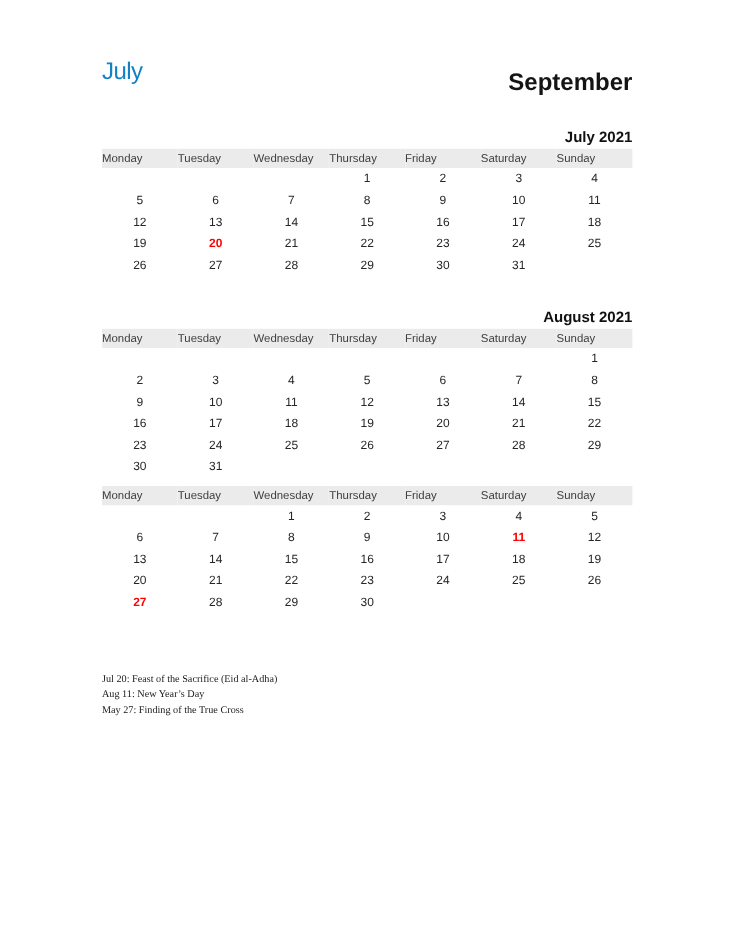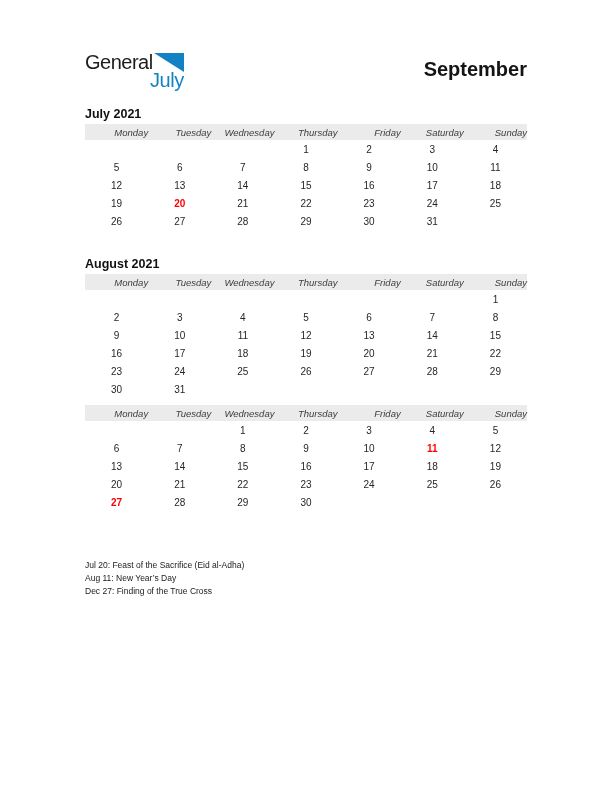--- a/index.html
+++ b/index.html
@@ -55,71 +55,64 @@
     font-weight: bold;
     color: #141414;
     margin: 7px 0 0 0;
     line-height: 1;
   }
   .month { height: 150px; }
   .month-title {
     font-size: 12.5px;
     font-weight: bold;
     color: #111111;
-    text-align: left;
+    text-align: right;
     margin: 0;
     line-height: 19px;
   }
   table.cal {
     width: 100%;
     border-collapse: collapse;
     table-layout: fixed;
   }
   .cal th {
     background: var(--header-bg);
     font-weight: normal;
     font-size: 9.5px;
     color: #3d3d3d;
     height: 16px;
     padding: 0;
-    text-align: right;
-    font-style: italic;
+    text-align: left;
   }
   .cal td {
     height: 18px;
     font-size: 10px;
     color: #262626;
     text-align: center;
     padding: 0;
   }
   .cal td.holiday {
     color: var(--red);
     font-weight: bold;
   }
-  .notes { margin-top: 4px; }
+  .notes { margin-top: 4px; font-family: Liberation Serif, serif; }
   .note {
     font-size: 8.5px;
     color: #1a1a1a;
     line-height: 13px;
   }
 </style>
 </head>
 <body>
 
 <div class="page">
   <div class="content">
 
     <div class="header">
       <div class="logo">
-        <div class="logo-top">
-          <span class="logo-general">General</span>
-          <svg class="logo-flag" viewBox="0 0 30 19" aria-hidden="true">
-            <polygon points="0,0 30,0 30,19"></polygon>
-          </svg>
-        </div>
         <div class="logo-blue">July</div>
       </div>
       <h1 class="country">September</h1>
     </div>
 
     <section class="month">
       <h2 class="month-title">July 2021</h2>
       <table class="cal">
         <thead>
             <tr>
@@ -314,17 +307,17 @@
               <td></td>
               <td></td>
             </tr>
           </tbody>
       </table>
     </section>
 
     <div class="notes">
       <div class="note">Jul 20: Feast of the Sacrifice (Eid al-Adha)</div>
       <div class="note">Aug 11: New Year’s Day</div>
-      <div class="note">Dec 27: Finding of the True Cross</div>
+      <div class="note">May 27: Finding of the True Cross</div>
     </div>
 
   </div>
 </div>
 
 </body></html>

